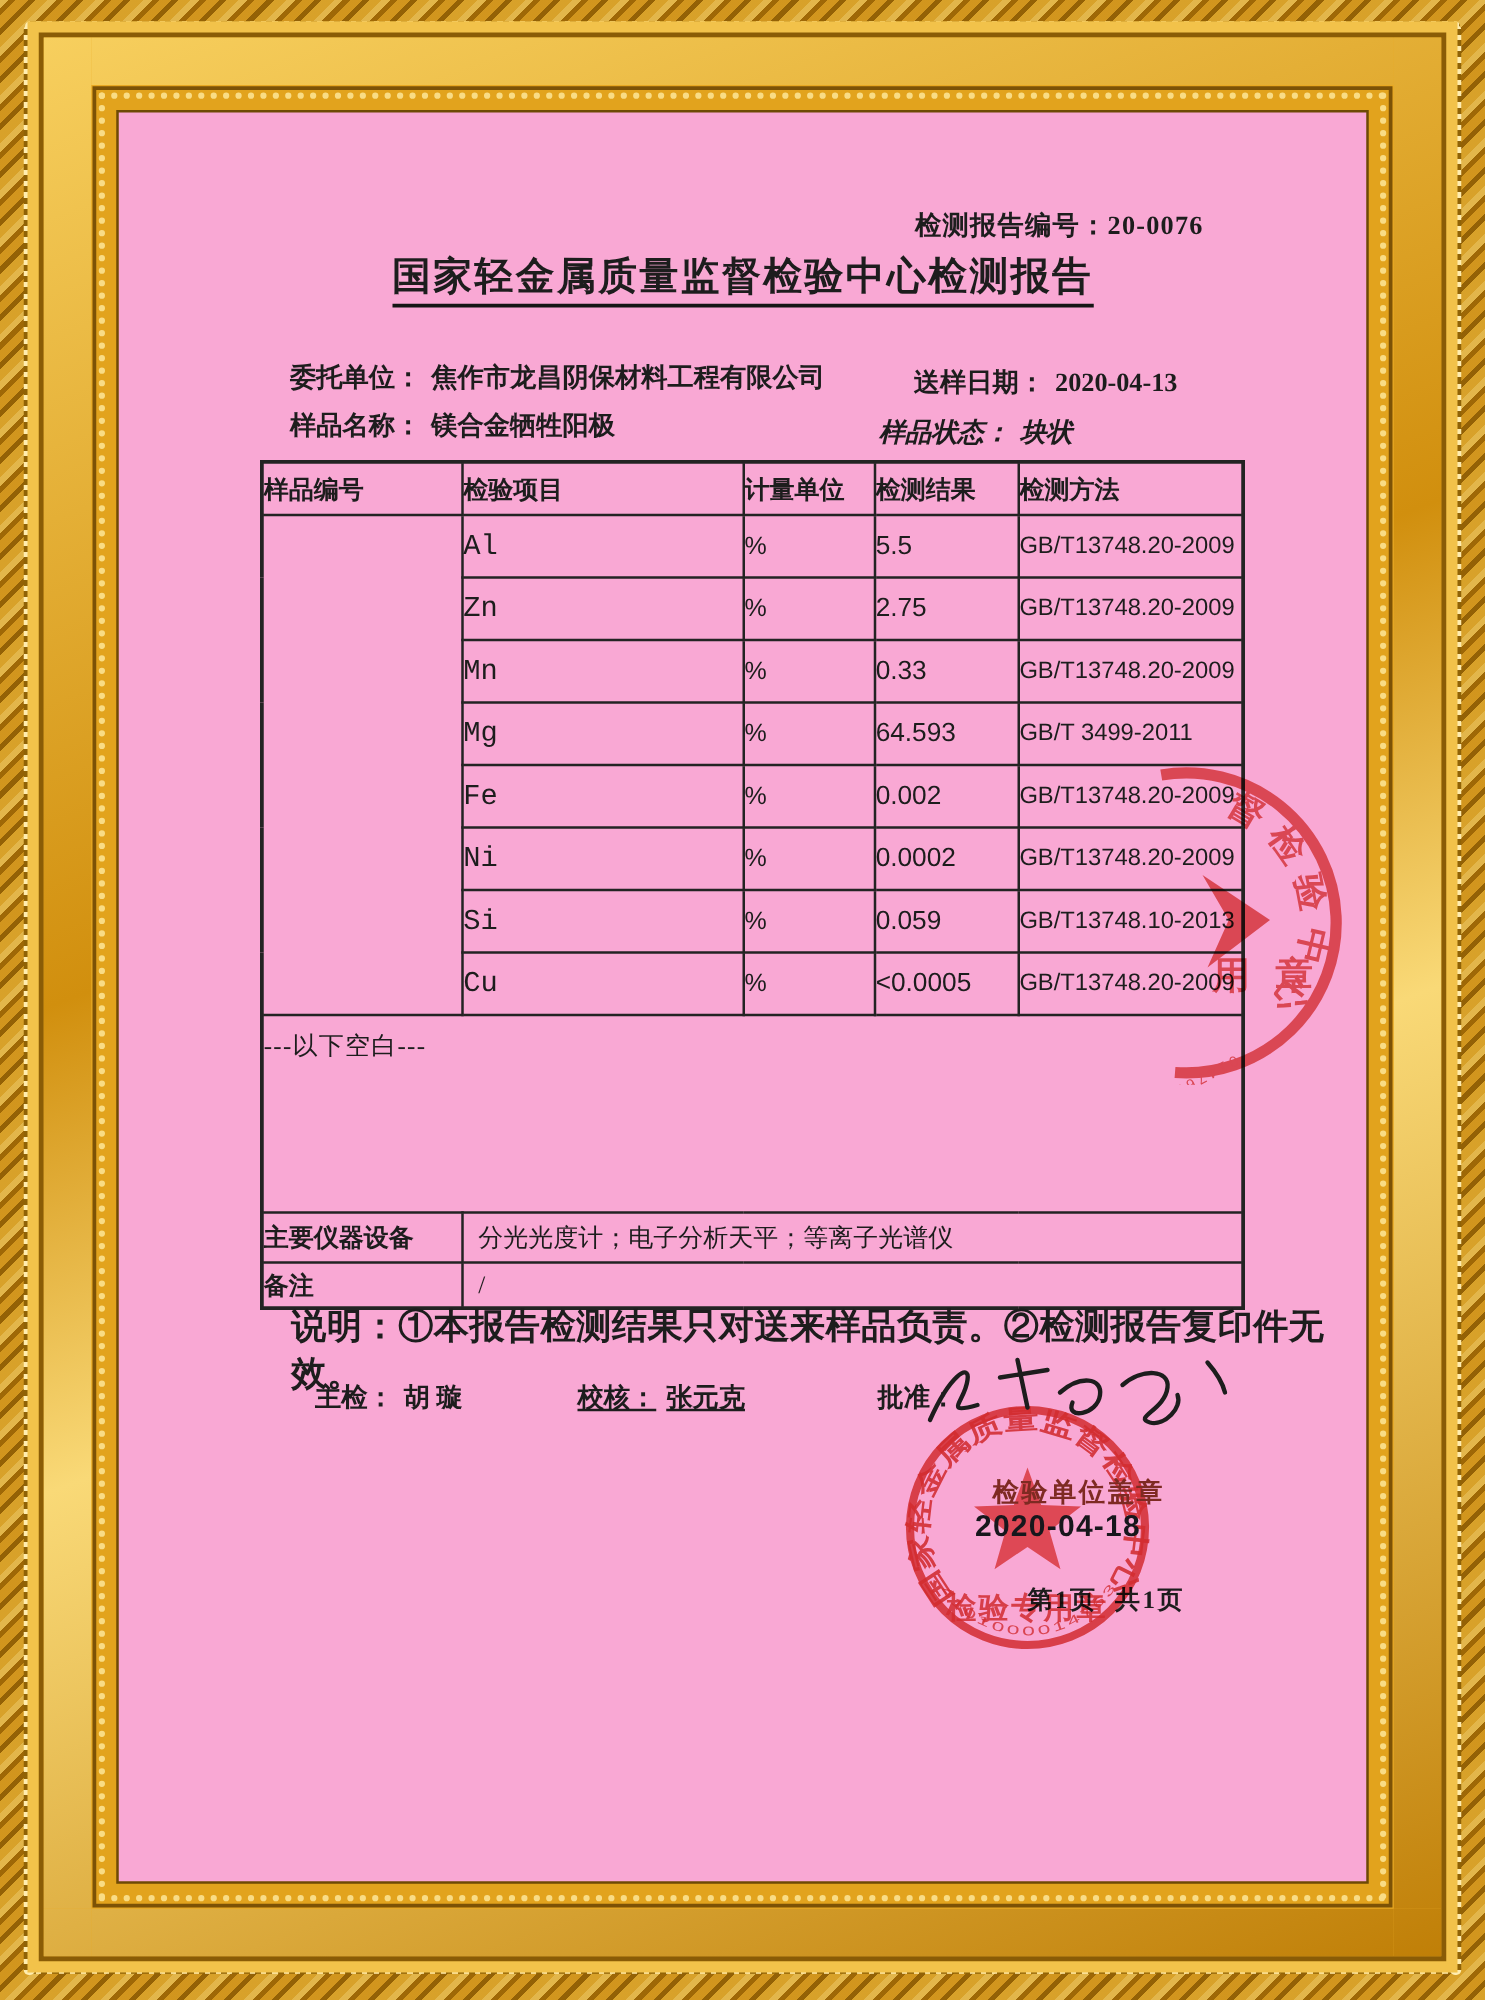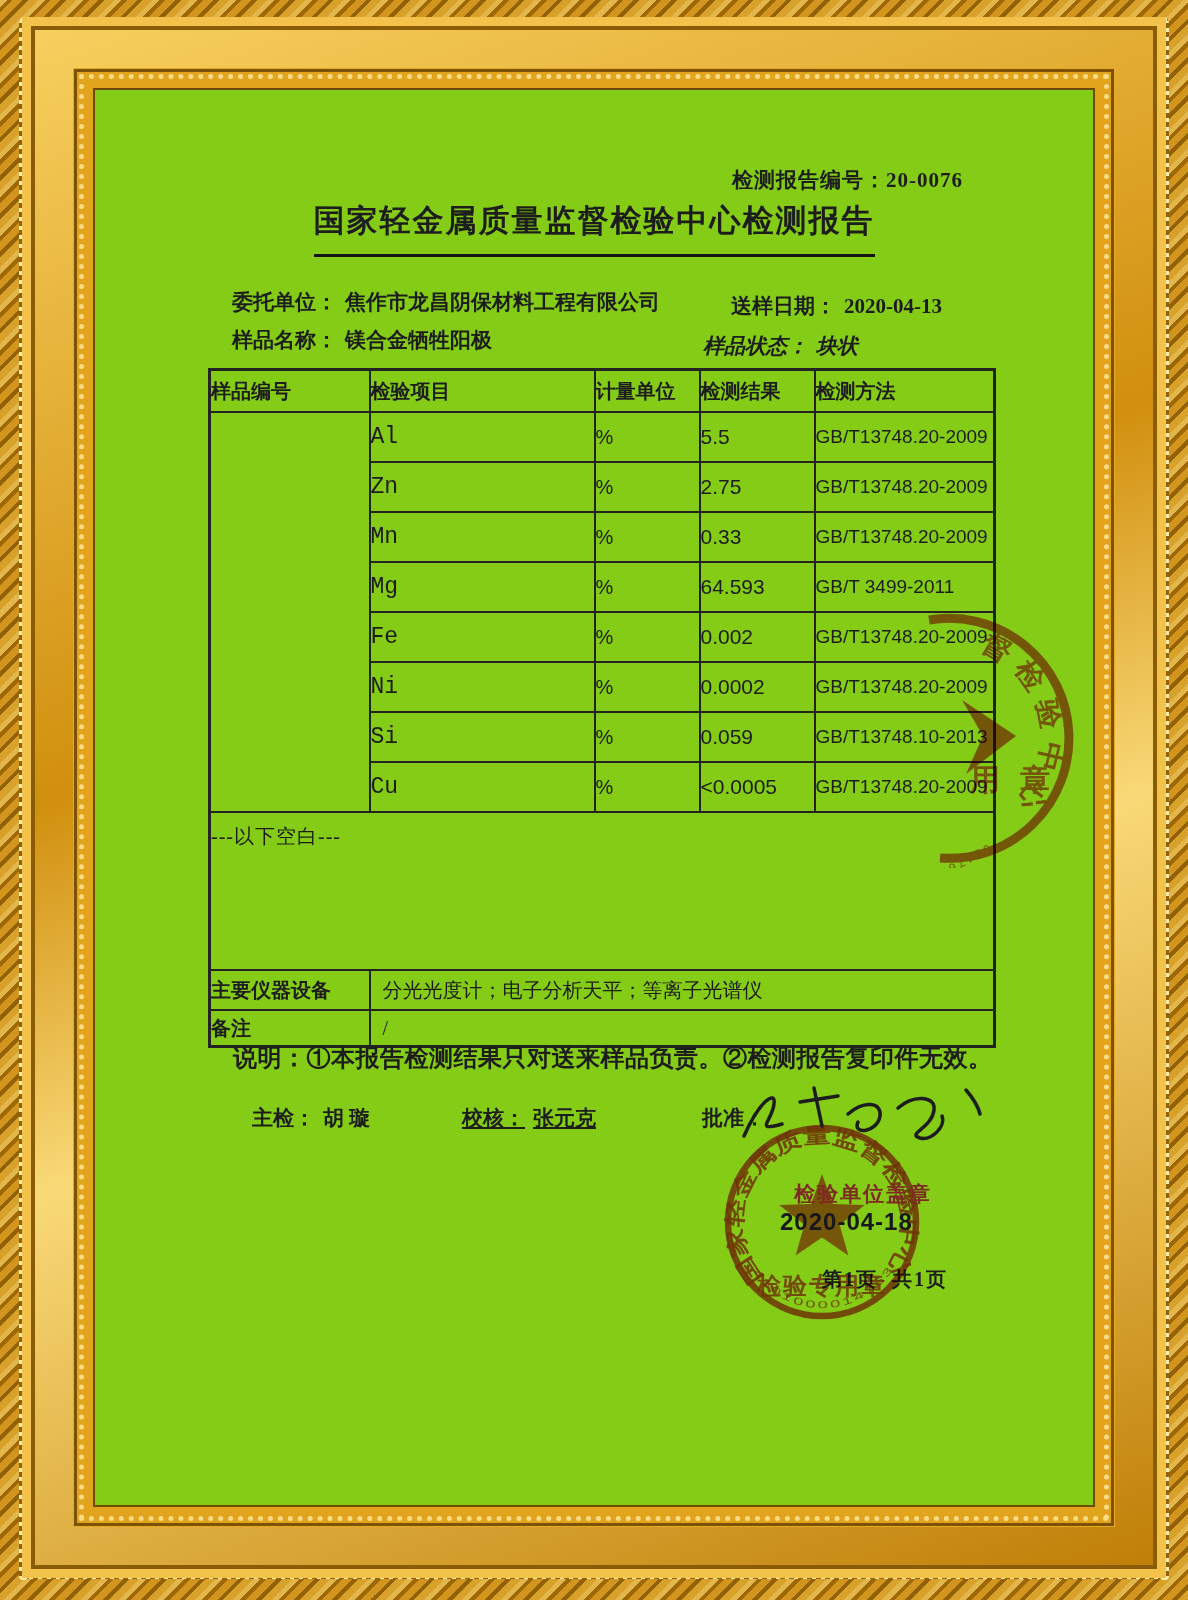--- a/index.html
+++ b/index.html
@@ -18,42 +18,42 @@
   }
   .bead{position:absolute;background:repeating-linear-gradient(90deg,#ffedb0 0 4px,#8f6206 4px 9px);border-radius:4px;}
   .bead-top{left:20px;right:20px;top:17px;height:9px;}
   .bead-bottom{left:20px;right:20px;bottom:21px;height:9px;}
   .bead-left,.bead-right{top:20px;bottom:20px;width:9px;background:repeating-linear-gradient(0deg,#ffedb0 0 4px,#8f6206 4px 9px);}
   .bead-left{left:19px;}
   .bead-right{right:19px;}
 
   .paper{
     position:absolute;left:95px;top:90px;width:998px;height:1415px;
-    background:#84cc16;
+    background:#f9a8d4;
     box-shadow:
       0 0 0 2px #6e4a05,
       0 0 0 18px #e2a31d,
       0 0 0 21px #7c5206,
       0 0 0 60px #e9a922,
       0 0 0 64px #8a5c06,
       0 0 0 73px #f2c24a;
   }
   .paper::before{
     content:'';position:absolute;inset:-16px;pointer-events:none;
     border:5px dotted rgba(255,235,160,.8);
   }
   .paper::after{
     content:'';position:absolute;inset:-60px;pointer-events:none;
     border:38px solid transparent;
     border-image:linear-gradient(160deg,#f7cf5e,#d18f0e 40%,#f9d977 60%,#c07f07) 38;
   }
 
   .report-no{position:absolute;top:76px;right:130px;font-size:21px;font-weight:600;letter-spacing:1px;}
   .title{position:absolute;top:110px;left:0;width:100%;text-align:center;margin:0;font-size:31px;font-weight:700;letter-spacing:2px;}
-  .title span{border-bottom:3px solid #151515;padding-bottom:16px;}
+  .title span{border-bottom:3px solid #151515;padding-bottom:5px;}
 
   .meta-item{position:absolute;font-size:21px;white-space:nowrap;}
   .m-lbl{font-weight:600;}
   .m-val{margin-left:8px;font-weight:600;}
   .meta-client{left:137px;top:198px;text-align:center;}
   .meta-date{left:636px;top:202px;}
   .meta-name{left:137px;top:236px;}
   .meta-state{left:608px;top:242px;font-style:italic;}
 
   .tbl{position:absolute;left:113px;top:278px;border-collapse:collapse;table-layout:fixed;width:785px;border:3px solid #232323;}
@@ -62,21 +62,21 @@
   .row-data td{height:48px;}
   .c-item{font-family:Liberation Mono, monospace;font-size:23px;}
   .c-unit{font-family:"Liberation Sans","DejaVu Sans",sans-serif;font-size:20px;}
   .c-res{font-family:"Liberation Sans","DejaVu Sans",sans-serif;font-size:21px;}
   .c-met{font-family:"Liberation Sans","DejaVu Sans",sans-serif;font-size:19px;}
   .blank-cell{height:146px;vertical-align:top !important;font-size:20px;padding-top:10px !important;letter-spacing:1px;}
   .lab-cell{font-size:20px;font-weight:600;height:38px;}
   .val-cell{text-align:left !important;padding-left:12px !important;font-size:20px;}
   .row-remark td{height:34px;}
 
-  .note-line{position:absolute;left:138px;top:952px;font-size:24px;font-weight:600;letter-spacing:.5px;}
+  .note-line{position:absolute;left:138px;top:952px;font-size:28px;font-weight:600;letter-spacing:.5px;}
 
   .sig{position:absolute;font-size:21px;white-space:nowrap;}
   .sig .m-lbl{font-weight:600;}
   .sig-inspector{left:157px;top:1014px;}
   .sig-reviewer{left:367px;top:1014px;text-decoration:underline;}
   .sig-approver{left:607px;top:1014px;}
 
   .autograph{position:absolute;left:635px;top:984px;z-index:6;}
 
   .stamp-main{position:absolute;left:627px;top:1032px;width:200px;height:200px;z-index:5;mix-blend-mode:multiply;}

